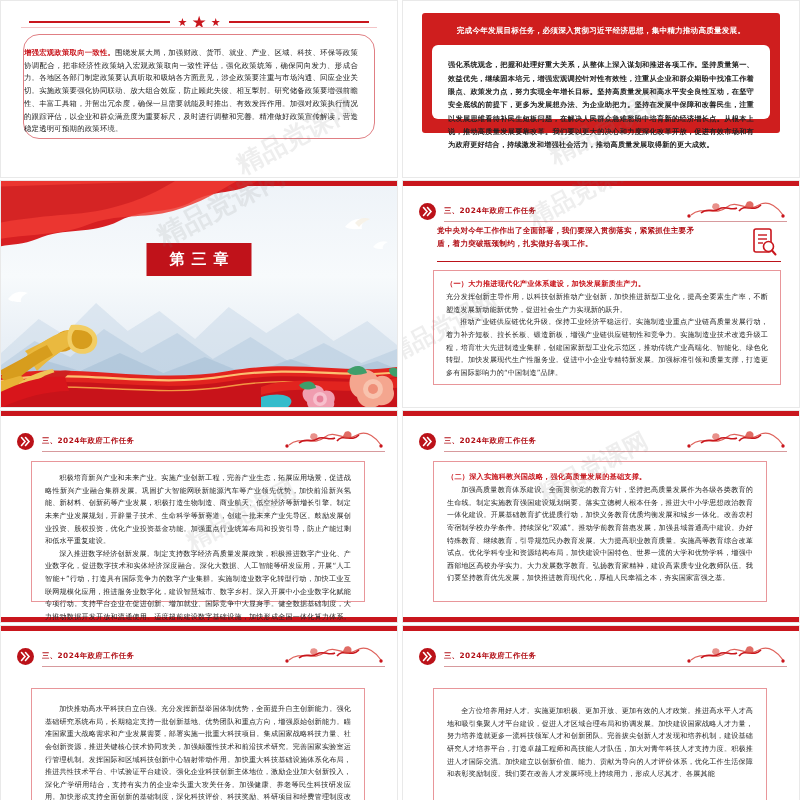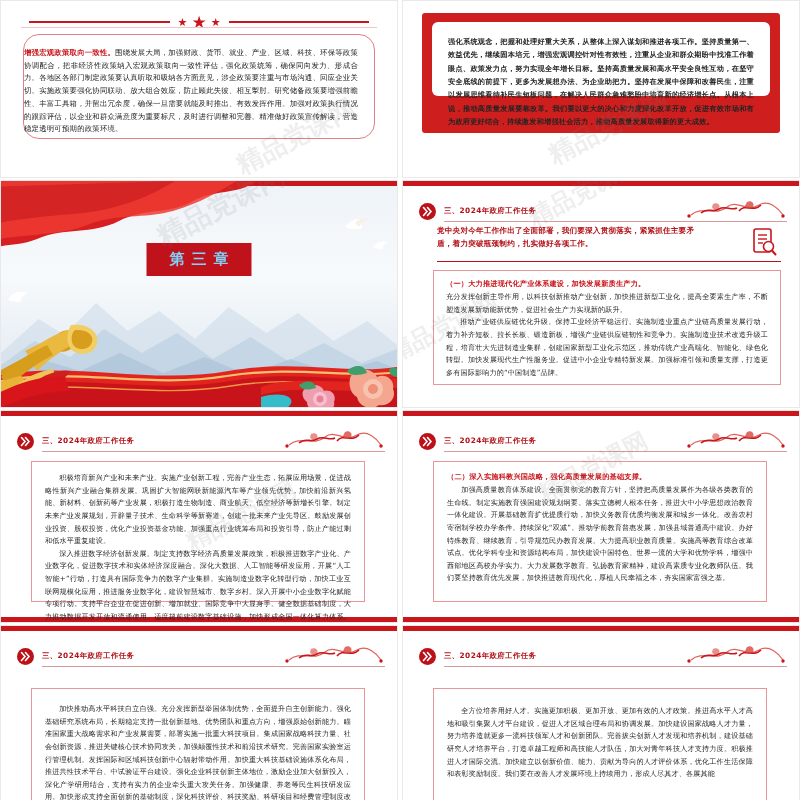--- a/index.html
+++ b/index.html
@@ -51,21 +51,21 @@
   .flag svg{width:100%;height:100%;}
   .horns{position:absolute;left:-6px;bottom:-6px;width:124px;height:92px;}
   .horns svg{width:100%;height:100%;}
   .ribbon{position:absolute;left:0;right:0;bottom:0;height:62px;}
   .ribbon svg{width:100%;height:100%;}
   .flowers{position:absolute;right:-4px;bottom:-4px;width:140px;height:68px;}
   .flowers svg{width:100%;height:100%;}
   .dove{position:absolute;}
   .dove svg{width:100%;height:100%;}
   .chapbadge{position:absolute;left:50%;transform:translateX(-50%);top:62px;
-             background:#c0121a;color:#7dd3fc;font-weight:700;font-size:15px;
+             background:#c0121a;color:#ffffff;font-weight:700;font-size:15px;
              letter-spacing:7px;padding:7px 16px 7px 23px;}
   .chaptitle{position:absolute;left:50%;transform:translateX(-50%);top:110px;
              color:#c0121a;font-weight:700;font-size:25px;letter-spacing:2px;white-space:nowrap;}
 
   
   .cs{background:#fff;}
   .cs .topbar{position:absolute;left:0;right:0;top:0;height:5px;background:#c9161d;}
   .cs .botbar{position:absolute;left:0;right:0;bottom:0;height:5px;background:#c9161d;}
   .hdr{position:absolute;left:16px;right:12px;top:22px;height:22px;text-align:center;}
   .chev{position:absolute;left:0;top:0;width:17px;height:17px;border-radius:50%;
@@ -109,20 +109,21 @@
     <div class="rulesoft"></div>
 
     <div class="roundbox">
       <div class="p1 cjk"><b>增强宏观政策取向一致性。</b><span>围绕发展大局，加强财政、货币、就业、产业、区域、科技、环保等政策协调配合，把非经济性政策纳入宏观政策取向一致性评估，强化政策统筹，确保同向发力、形成合力。各地区各部门制定政策要认真听取和吸纳各方面意见，涉企政策要注重与市场沟通、回应企业关切。实施政策要强化协同联动、放大组合效应，防止顾此失彼、相互掣肘。研究储备政策要增强前瞻性、丰富工具箱，并留出冗余度，确保一旦需要就能及时推出、有效发挥作用。加强对政策执行情况的跟踪评估，以企业和群众满意度为重要标尺，及时进行调整和完善。精准做好政策宣传解读，营造稳定透明可预期的政策环境。</span></div>
     </div>
     <div class="wm" style="left:230px;top:118px;font-size:26px;">精品党课网</div>
   </div>
 
   <div class="slide s2">
     <div class="redframe">
+      <div class="rf-title cjk">完成今年发展目标任务，必须深入贯彻习近平经济思想，集中精力推动高质量发展。</div>
       <div class="rf-body">
         <div class="p2 cjk">强化系统观念，把握和处理好重大关系，从整体上深入谋划和推进各项工作。坚持质量第一、效益优先，继续固本培元，增强宏观调控针对性有效性，注重从企业和群众期盼中找准工作着眼点、政策发力点，努力实现全年增长目标。坚持高质量发展和高水平安全良性互动，在坚守安全底线的前提下，更多为发展想办法、为企业助把力。坚持在发展中保障和改善民生，注重以发展思维看待补民生短板问题，在解决人民群众急难愁盼中培育新的经济增长点。从根本上说，推动高质量发展要靠改革。我们要以更大的决心和力度深化改革开放，促进有效市场和有为政府更好结合，持续激发和增强社会活力，推动高质量发展取得新的更大成效。</div>
       </div>
     </div>
     <div class="wm" style="left:140px;top:108px;font-size:26px;">精品党课网</div>
   </div>
 
   <div class="slide cover">
     <div class="topbar"></div>
 

